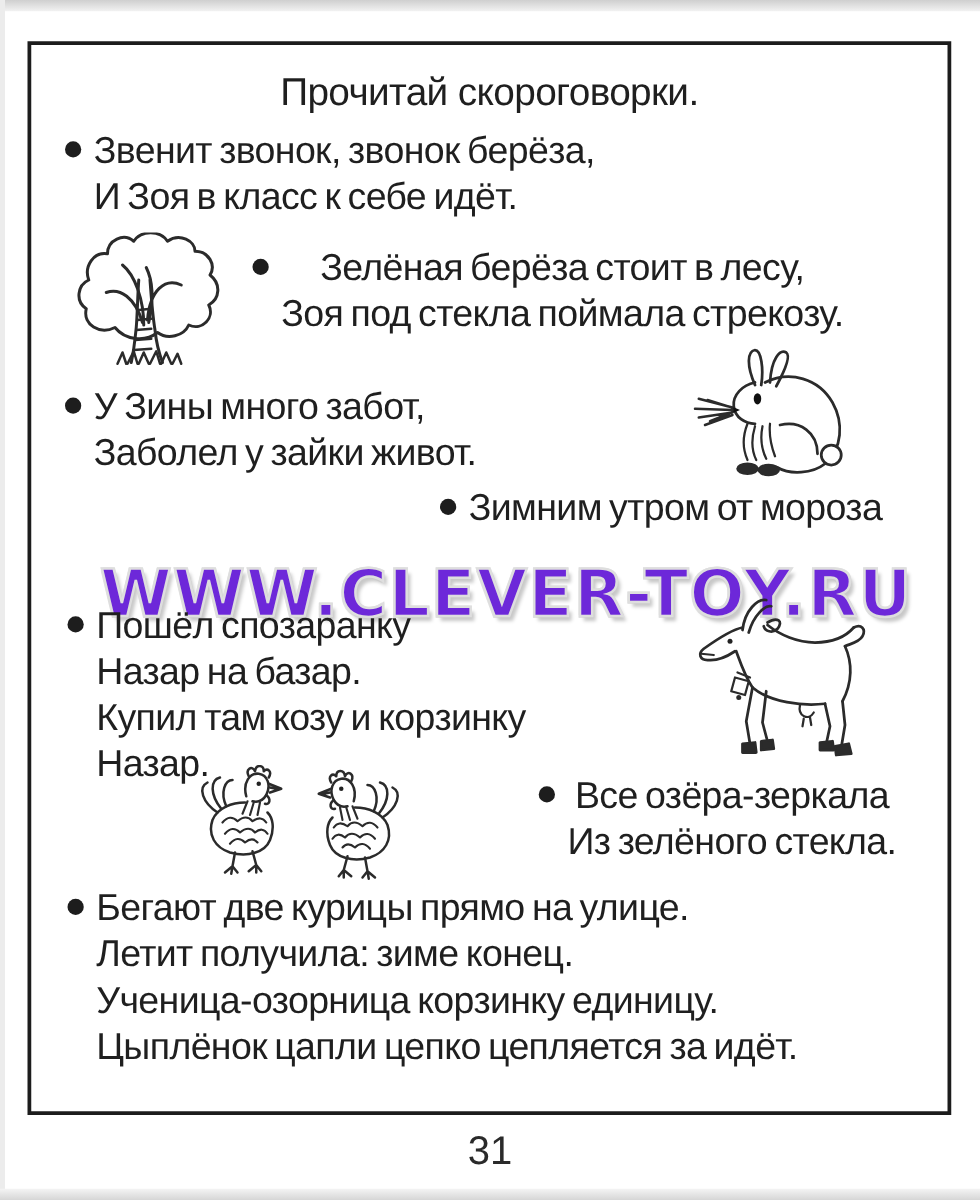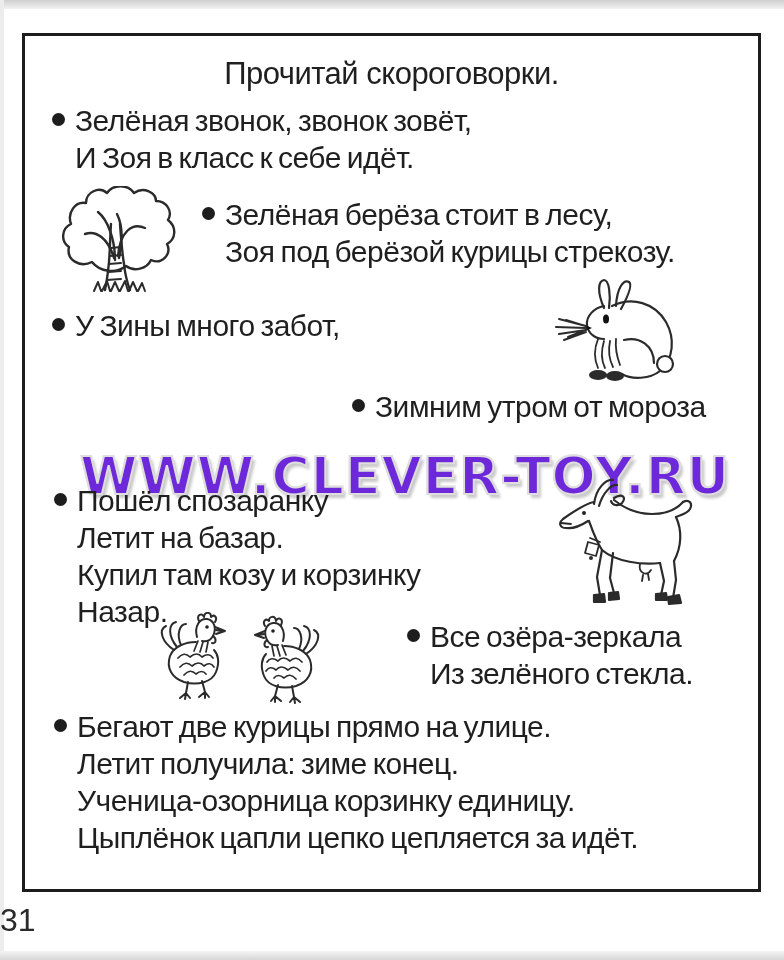--- a/index.html
+++ b/index.html
@@ -40,68 +40,69 @@
     position:absolute;display:flex;gap:10px;z-index:2;
   }
   .bullet{
     flex:0 0 auto;width:13px;height:13px;border-radius:50%;
     background:#1d1d1d;margin-top:11px;
   }
   .lines{font-size:30px;line-height:37px;letter-spacing:-0.5px;word-spacing:-2px;color:#1f1f1f;}
   .illus{position:absolute;z-index:2;}
   .page-number{
     position:absolute;left:0;top:902px;width:784px;
-    text-align:left;font-size:32px;color:#2a2a2a;
+    text-align:center;font-size:32px;color:#2a2a2a;
   }
 </style>
 </head>
 <body>
 
 <div class="page">
   <div class="scan-edge-top"></div>
   <div class="scan-edge-left"></div>
   <div class="scan-edge-bottom"></div>
 
   <div class="frame"></div>
 
   <h1 class="title">Прочитай скороговорки.</h1>
 
   <div class="watermark">WWW.CLEVER-TOY.RU</div>
 
   <div class="item" style="left:52px;top:102px;">
     <span class="bullet"></span>
     <div class="lines">
-      <div>Зелёная звонок, звонок зовёт,</div>
+      <div>Звенит звонок, звонок берёза,</div>
       <div>И Зоя в класс к себе идёт.</div>
     </div>
   </div>
 
   <svg class="illus" style="left:56px;top:186px;" width="128" height="114" viewBox="0 0 128 114">
     <g stroke="#2b2b2b" stroke-width="2.4" fill="none" stroke-linecap="round" stroke-linejoin="round">
       <path fill="#ffffff" d="M36,76 C24,82 10,74 13,61 C4,55 6,42 15,38 C11,27 19,15 30,17 C30,6 43,0 51,7 C57,-2 72,-2 78,7 C88,0 100,7 100,15 C111,15 117,26 112,34 C121,41 120,53 111,58 C116,68 106,79 95,74 C91,83 78,86 70,80 C60,88 44,86 36,76 Z"></path>
       <path d="M58,72 C52,52 40,44 29,48 M62,70 C64,46 76,36 89,42 M59,74 C59,54 52,34 42,26 M63,72 C67,54 66,38 61,28"></path>
       <path d="M55,38 C54,52 54,64 53,76 C52,86 51,95 49,104"></path>
       <path d="M64,38 C65,52 66,66 68,78 C69,88 71,96 74,104"></path>
       <path stroke-width="2" d="M55,62 l10,-1 M54,70 l11,-1 M53,78 l12,-1 M52,86 l13,-1 M51,94 l14,-1"></path>
       <path stroke-width="2" d="M38,105 l4,-9 l3,9 M46,105 l5,-10 l3,10 M55,105 l4,-9 l4,9 M64,105 l5,-10 l3,10 M73,105 l4,-9 l4,9 M82,105 l4,-8 l3,8"></path>
     </g>
   </svg>
 
-  <div class="item" style="left:202px;top:196px;">
+  <div class="item" style="left:202px;top:196px;text-align:center;">
     <span class="bullet"></span>
     <div class="lines">
       <div>Зелёная берёза стоит в лесу,</div>
-      <div>Зоя под берёзой курицы стрекозу.</div>
+      <div>Зоя под стекла поймала стрекозу.</div>
     </div>
   </div>
 
   <div class="item" style="left:52px;top:296px;margin-top:11px;">
     <span class="bullet"></span>
     <div class="lines">
       <div>У Зины много забот,</div>
+      <div>Заболел у зайки живот.</div>
     </div>
   </div>
 
   <svg class="illus" style="left:552px;top:278px;" width="130" height="106" viewBox="0 0 130 106">
     <g fill="none" stroke="#2b2b2b" stroke-width="2.2" stroke-linecap="round" stroke-linejoin="round">
       <path d="M52,30 C45,14 46,3 52,2 C57,2 59,17 57,30"></path>
       <path d="M64,28 C65,9 72,1 77,4 C81,7 75,20 69,31"></path>
       <path d="M52,28 C42,30 34,38 35,47 C36,56 44,61 52,61"></path>
       <ellipse cx="54" cy="41" rx="3" ry="4.5" fill="#111" stroke="none"></ellipse>
       <path d="M33,47 l7,3 l-7,3 z" fill="#111" stroke="none"></path>
@@ -119,21 +120,21 @@
     <span class="bullet"></span>
     <div class="lines">
       <div>Зимним утром от мороза</div>
     </div>
   </div>
 
   <div class="item" style="left:54px;top:482px;">
     <span class="bullet"></span>
     <div class="lines">
       <div>Пошёл спозаранку</div>
-      <div>Летит на базар.</div>
+      <div>Назар на базар.</div>
       <div>Купил там козу и корзинку</div>
       <div>Назар.</div>
     </div>
   </div>
 
   <svg class="illus" style="left:550px;top:474px;" width="148" height="134" viewBox="0 0 148 134">
     <g fill="none" stroke="#2b2b2b" stroke-width="2.2" stroke-linecap="round" stroke-linejoin="round">
       <path d="M44,30 C46,14 56,5 63,6 M49,32 C53,18 62,10 67,11"></path>
       <path d="M64,24 C72,19 77,23 72,29 C68,33 62,31 61,27"></path>
       <path d="M44,28 C34,30 20,40 13,45 C8,49 10,54 16,54 C24,55 32,51 38,47"></path>
@@ -173,21 +174,21 @@
         <path d="M57,22 C61,25 60,30 56,29"></path>
         <circle cx="51" cy="13" r="1.8" fill="#222" stroke="none"></circle>
         <path d="M32,68 L30,79 M30,79 L24,84 M30,79 L34,84 M30,79 L29,85"></path>
         <path d="M46,67 L49,78 M49,78 L43,83 M49,78 L53,83 M49,78 L49,84"></path>
       </g>
     </defs>
     <use href="#hen" xlink:href="#hen" transform="translate(0,2)"></use>
     <use href="#hen" xlink:href="#hen" transform="translate(168,6) scale(-1,1)"></use>
   </svg>
 
-  <div class="item" style="left:407px;top:618px;">
+  <div class="item" style="left:431px;top:618px;text-align:center;">
     <span class="bullet"></span>
     <div class="lines">
       <div>Все озёра-зеркала</div>
       <div>Из зелёного стекла.</div>
     </div>
   </div>
 
   <div class="item" style="left:54px;top:708px;">
     <span class="bullet"></span>
     <div class="lines">

